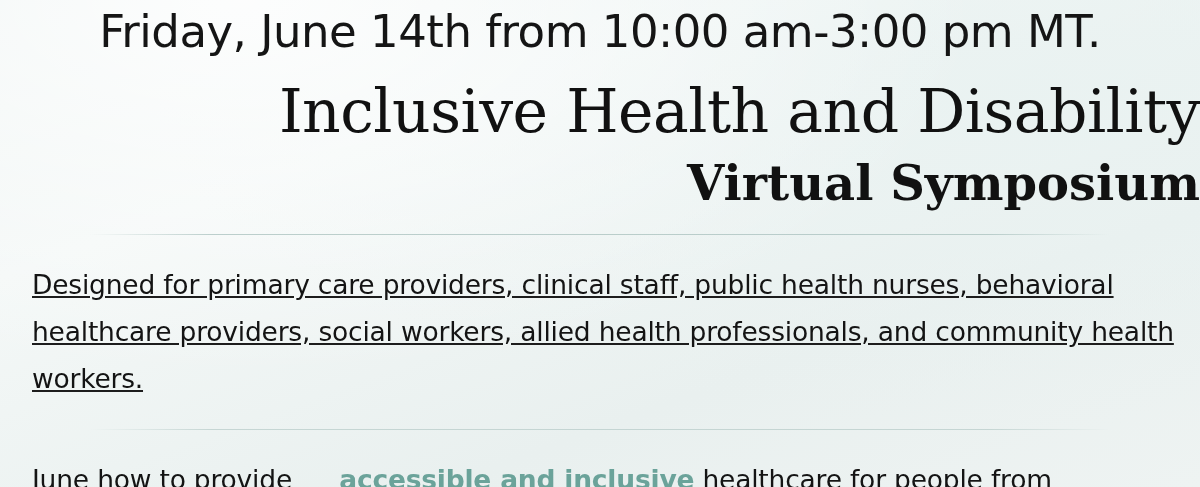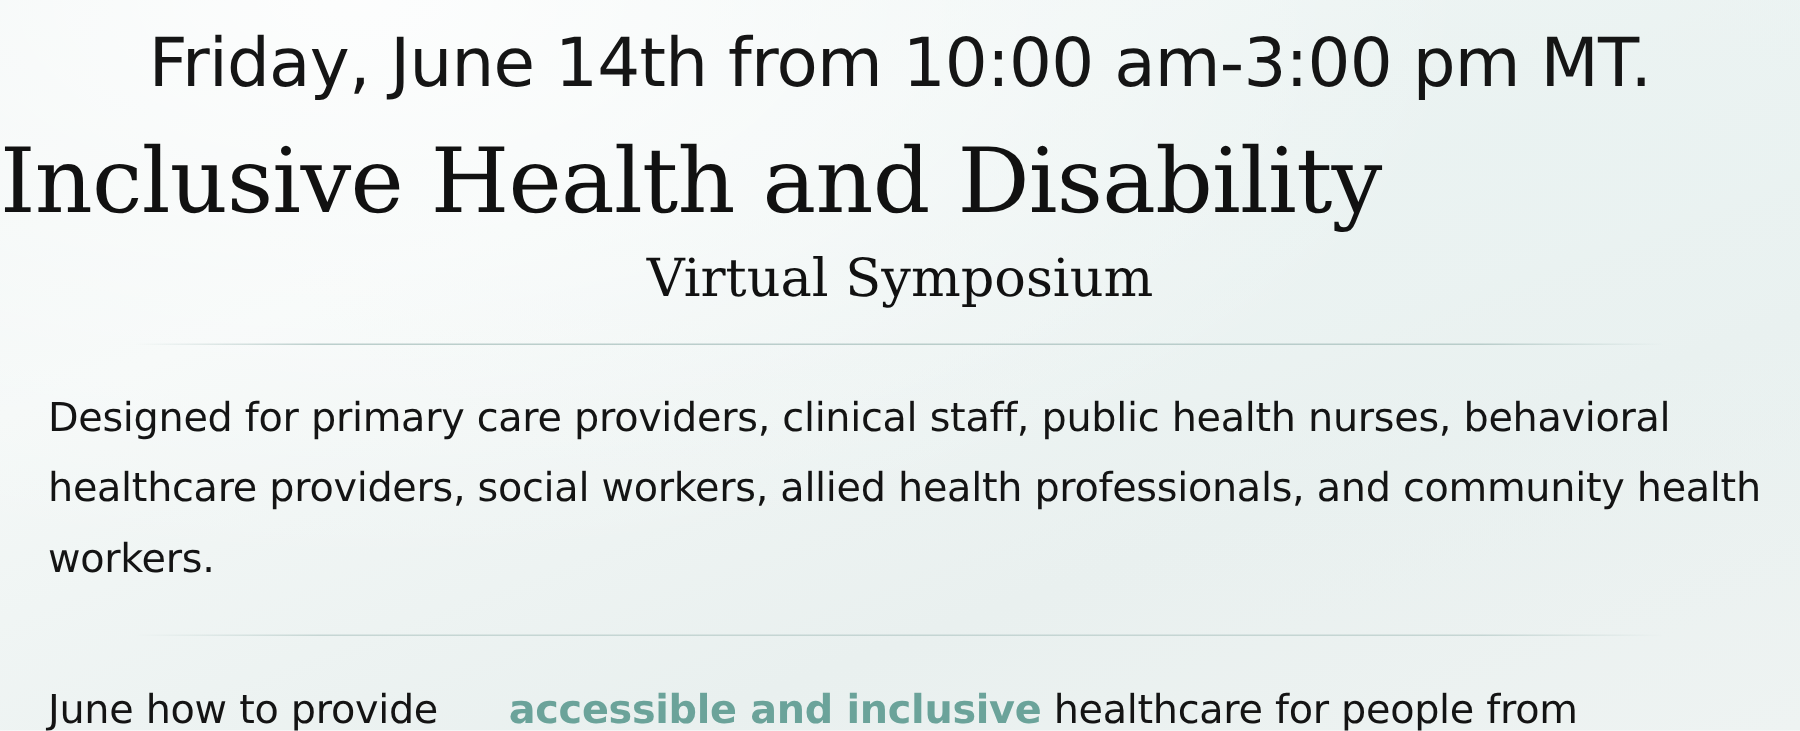--- a/index.html
+++ b/index.html
@@ -24,51 +24,52 @@
       radial-gradient(ellipse at 85% 20%, rgba(233,242,241,0.9) 0%, rgba(255,255,255,0) 60%),
       linear-gradient(160deg, #edf3f2 0%, #f4f8f7 30%, #e9f0ef 70%, #eef3f2 100%);
   }
   .date-line {
     text-align: center;
     font-family: "DejaVu Sans", sans-serif;
     font-size: 45px;
     font-weight: 400;
     letter-spacing: -0.5px;
     color: #151515;
-    padding-top: 16px;
+    padding-top: 6px;
     line-height: 1.15;
   }
   .title-main {
-    text-align: left;
+    text-align: right;
     font-family: "DejaVu Serif", serif;
     font-size: 60px;
     font-weight: 400;
     color: #111111;
     line-height: 1.25;
     margin-top: 16px;
     letter-spacing: -0.5px;
   }
   .title-sub {
-    text-align: center;
+    text-align: right;
     font-family: "DejaVu Serif", serif;
-    font-size: 35px;
-    font-weight: 400;
+    font-size: 48px;
+    font-weight: 700;
     color: #111111;
     line-height: 1.2;
     margin-top: 6px;
   }
   .divider {
     width: 1020px;
     height: 1px;
     margin: 22px auto 0 auto;
     background: linear-gradient(to right, rgba(180,200,198,0) 0%, rgba(168,192,189,0.75) 12%, rgba(168,192,189,0.75) 88%, rgba(180,200,198,0) 100%);
   }
   .body-block {
     margin: 26px 0 0 32px;
     width: 1150px;
+    text-decoration: underline;
   }
   .body-text {
     font-family: "DejaVu Sans", sans-serif;
     font-size: 26.5px;
     line-height: 1.77;
     color: #141414;
     letter-spacing: -0.2px;
   }
   .divider2 {
     width: 1020px;

